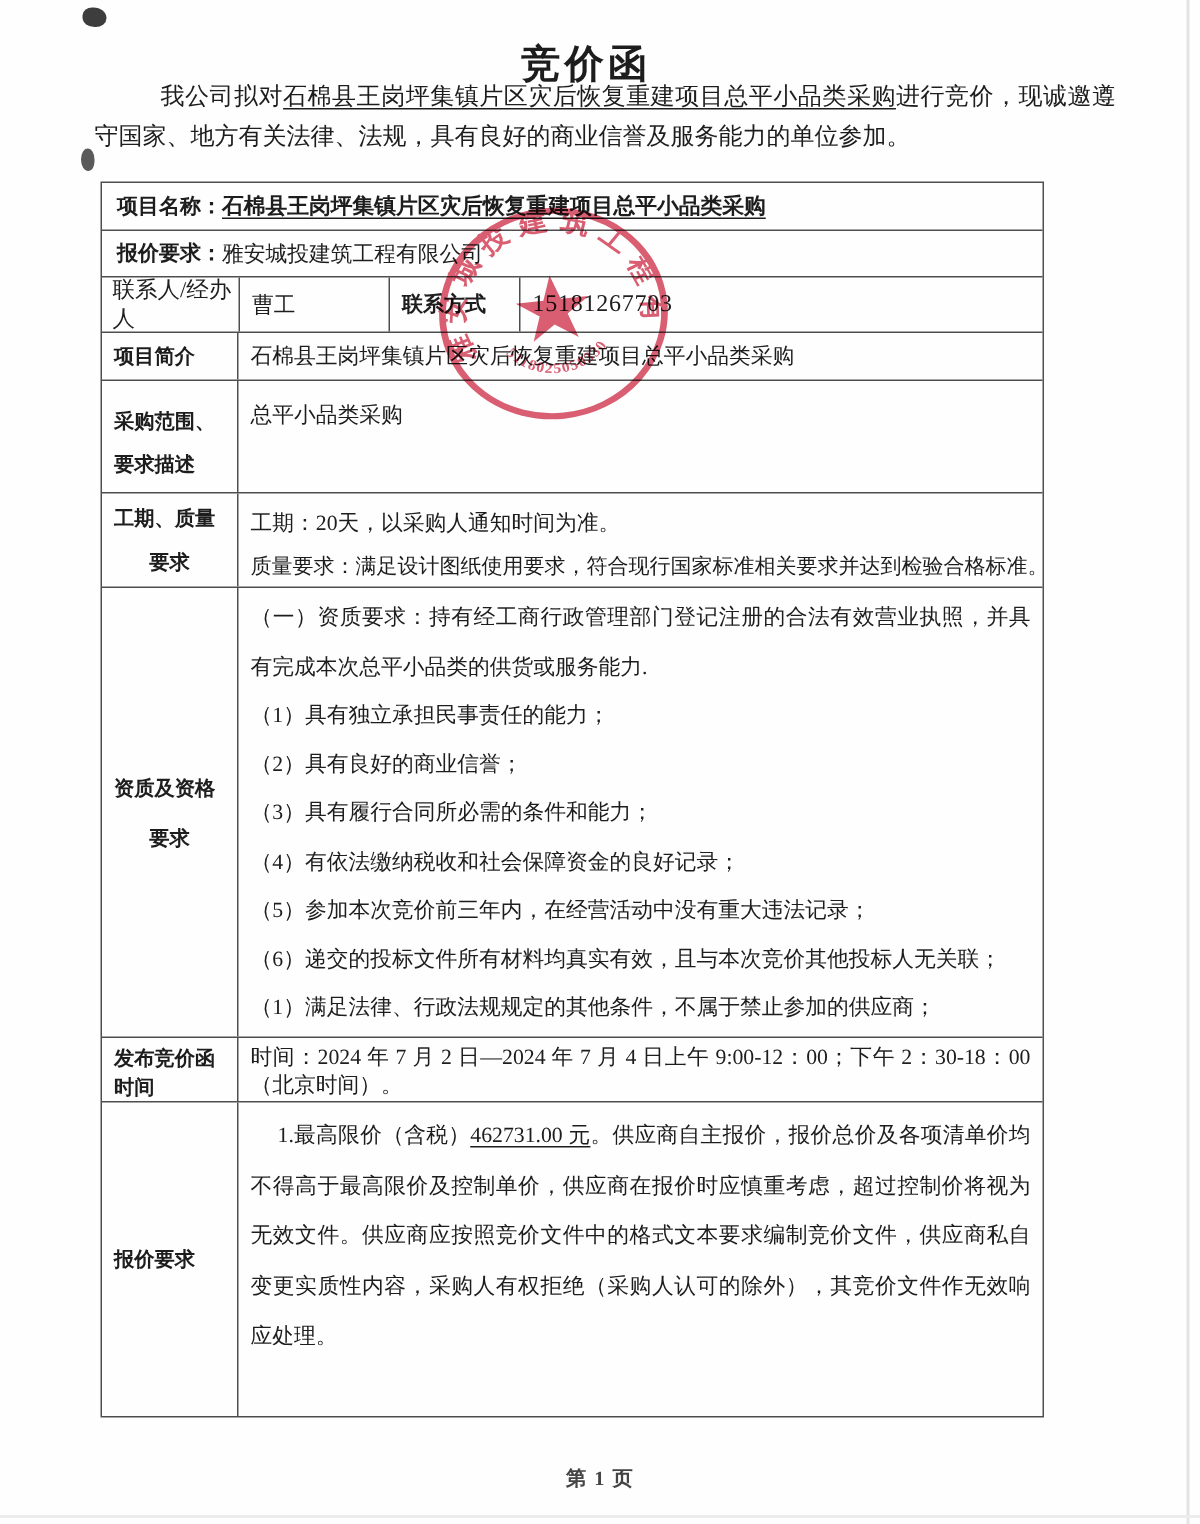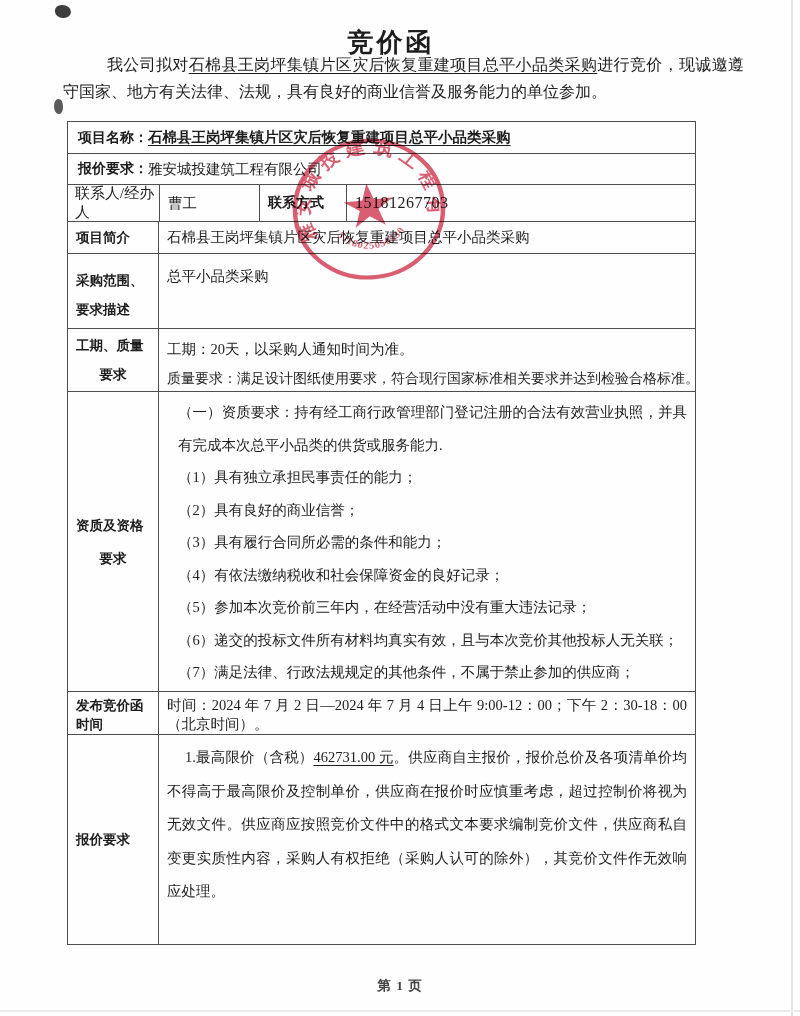--- a/index.html
+++ b/index.html
@@ -39,21 +39,21 @@
   .r4{height:32px;}
   .r5{height:75px;}
   .r5 .lab{line-height:29px;justify-content:flex-start;padding-top:12px;}
   .r5 .con{padding-top:13px;}
   .r6{height:63px;}
   .r6 .lab{line-height:29px;}
   .r6 .con{padding-top:6px;line-height:29px;}
   .fit{font-size:14px;white-space:nowrap;}
   .r7{height:300px;}
   .r7 .lab{line-height:33px;}
-  .r7 .con{padding-top:4px;line-height:32.5px;text-align:justify;font-size:14.5px;margin-left:11px;}
+  .r7 .con{padding-top:4px;line-height:32.5px;text-align:justify;font-size:14.5px;}
   .r7 .con p{margin:0;}
   .r8{height:43px;}
   .r8 .lab{line-height:19px;justify-content:space-between;padding-top:4px;}
   .r8 .con{padding-top:4px;line-height:19px;text-align:justify;font-size:14.5px;}
   .r9{height:210px;}
   .r9 .lab{justify-content:center;}
   .r9 .con{padding-top:6px;line-height:33.5px;text-align:justify;font-size:14.5px;}
   .r9 .con p{margin:0;text-indent:18px;}
 
   
@@ -141,21 +141,21 @@
         <div class="lc">要求</div>
       </div>
       <div class="con">
         <p>（一）资质要求：持有经工商行政管理部门登记注册的合法有效营业执照，并具有完成本次总平小品类的供货或服务能力.</p>
         <p>（1）具有独立承担民事责任的能力；</p>
         <p>（2）具有良好的商业信誉；</p>
         <p>（3）具有履行合同所必需的条件和能力；</p>
         <p>（4）有依法缴纳税收和社会保障资金的良好记录；</p>
         <p>（5）参加本次竞价前三年内，在经营活动中没有重大违法记录；</p>
         <p>（6）递交的投标文件所有材料均真实有效，且与本次竞价其他投标人无关联；</p>
-        <p>（7）满足法律、行政法规规定的其他条件，不属于禁止参加的供应商；</p>
+        <p>（1）满足法律、行政法规规定的其他条件，不属于禁止参加的供应商；</p>
       </div>
     </div>
 
     <div class="r r8">
       <div class="lab">
         <div>发布竞价函</div>
         <div>时间</div>
       </div>
       <div class="con">时间：2024 年 7 月 2 日—2024 年 7 月 4 日上午 9:00-12：00；下午 2：30-18：00（北京时间）。</div>
     </div>

